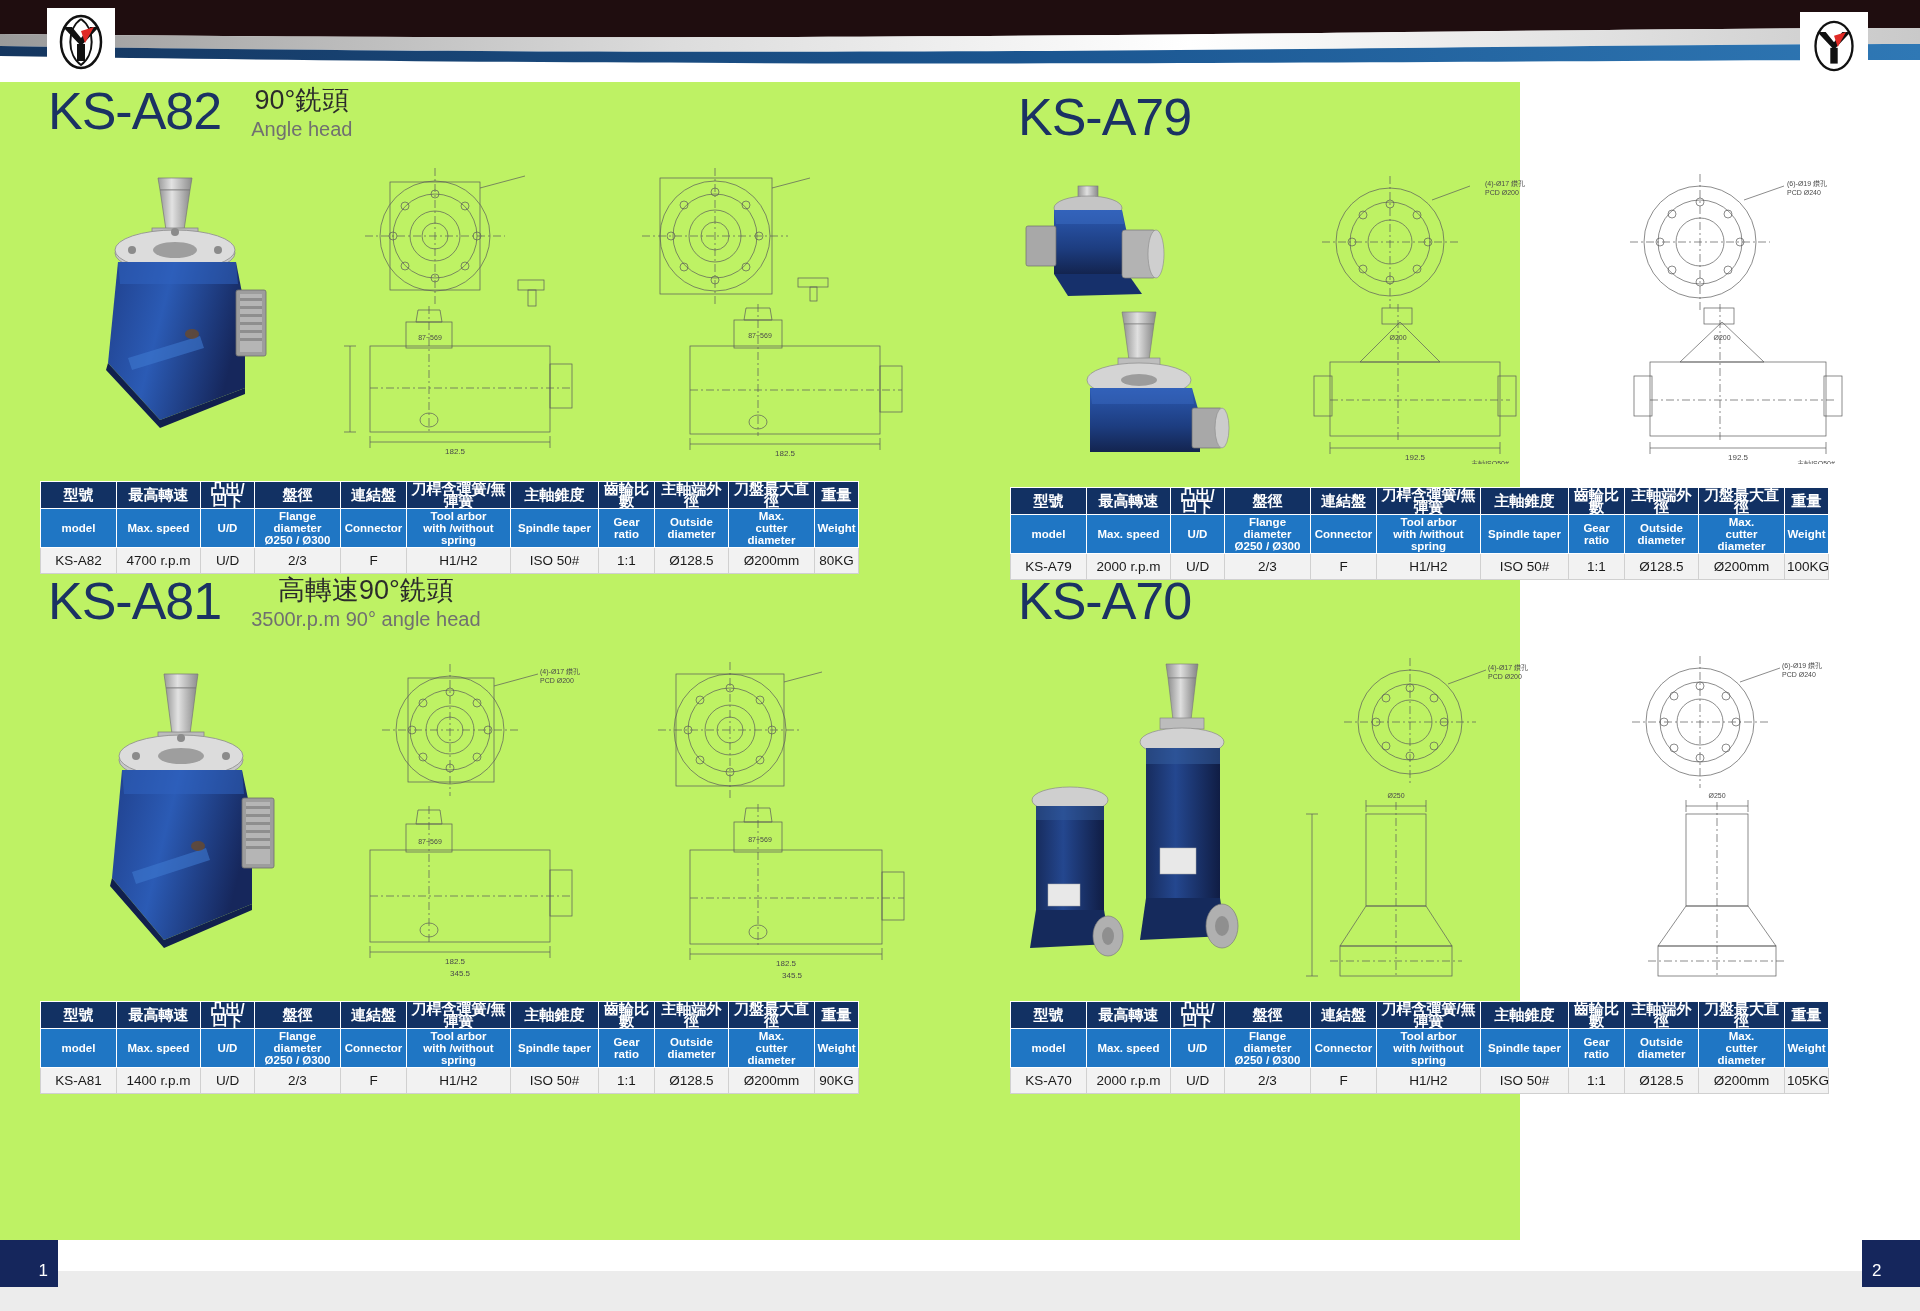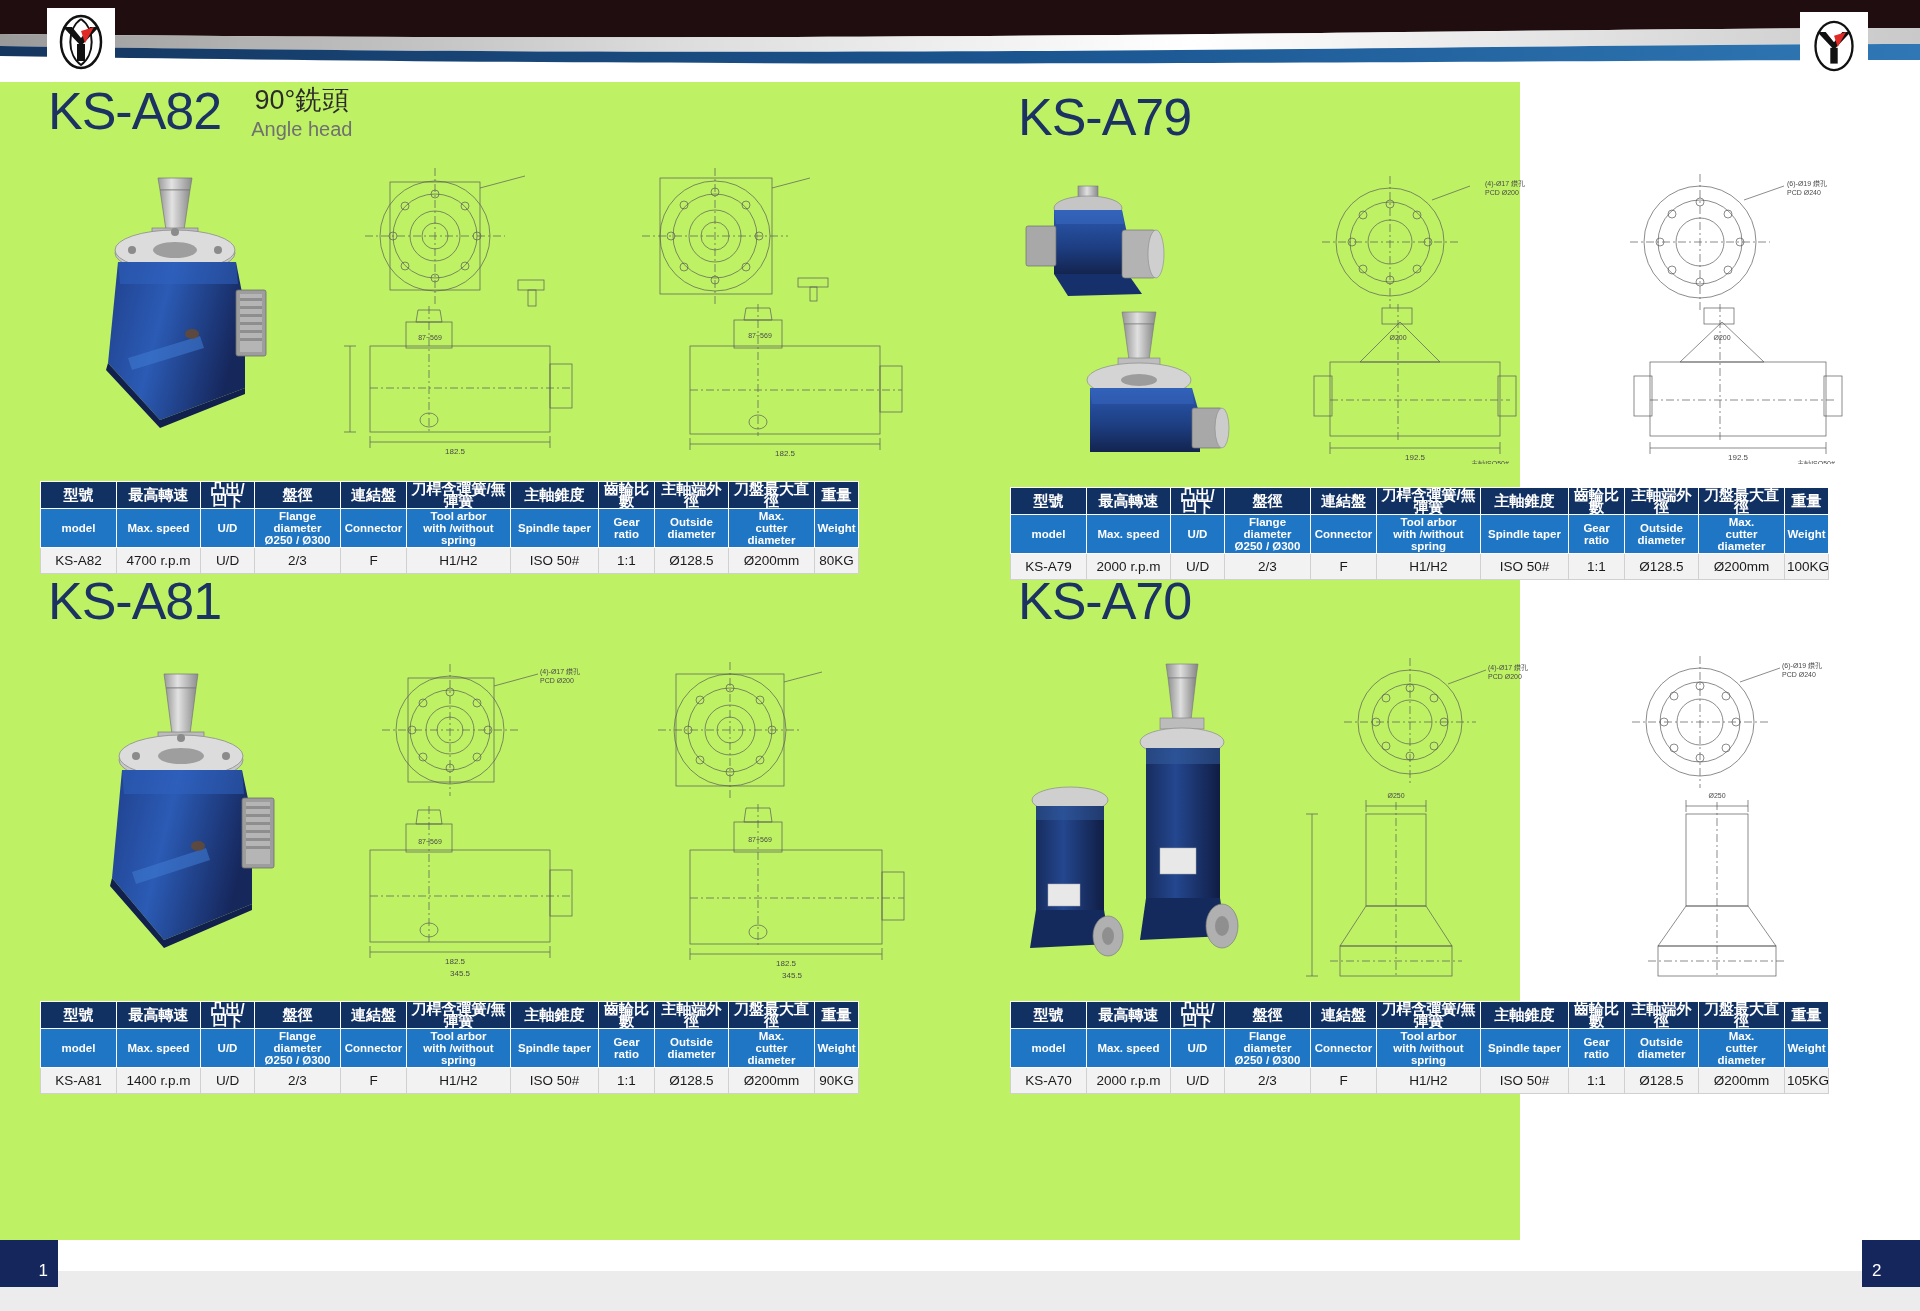--- a/index.html
+++ b/index.html
@@ -572,20 +572,24 @@
         <td>Ø200mm</td>
         <td>100KG</td>
       </tr>
     </tbody>
       </table>
   </div>
 
   <div class="product-block pb-bl">
     <div class="title-row">
       <div class="model-name">KS-A81</div>
+      <div class="title-text">
+        <div class="title-cn">高轉速90°銑頭</div>
+        <div class="title-en">3500r.p.m 90° angle head</div>
+      </div>
     </div>
     <div class="media-row" style="height:330px">
       <div class="photo-wrap" style="height:330px">
         <svg viewBox="0 0 250 330" width="250" height="330" xmlns="http://www.w3.org/2000/svg">
           <defs>
             <linearGradient id="blueBodyC" x1="0" y1="0" x2="1" y2="0.3">
               <stop offset="0%" stop-color="#20408c"></stop>
                 <stop offset="45%" stop-color="#2b5bb5"></stop>
               <stop offset="100%" stop-color="#16275c"></stop>
             </linearGradient>

